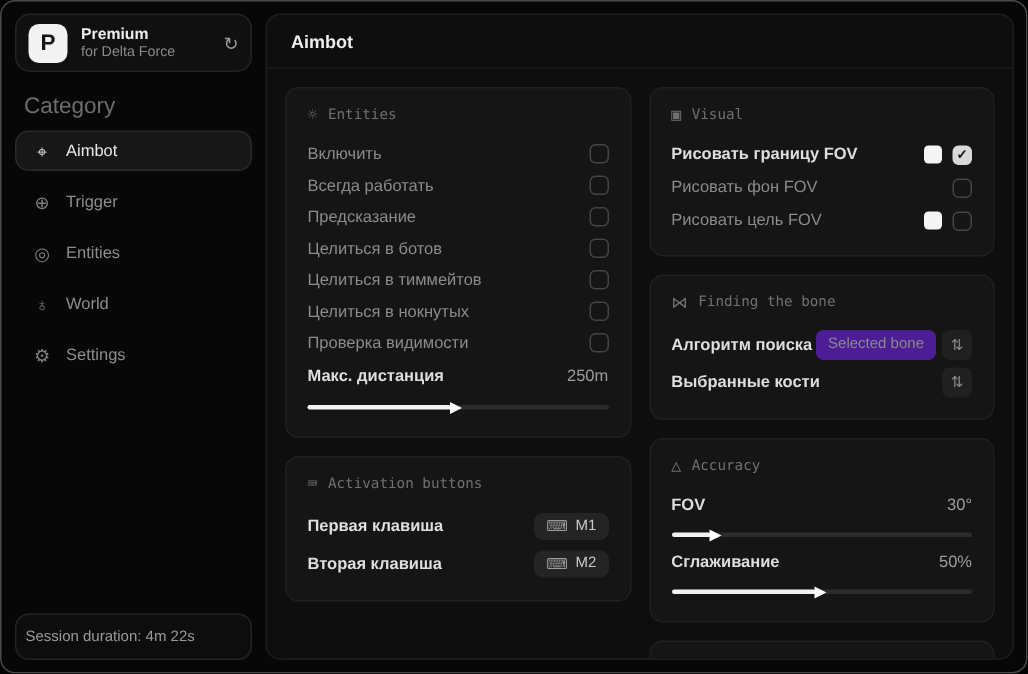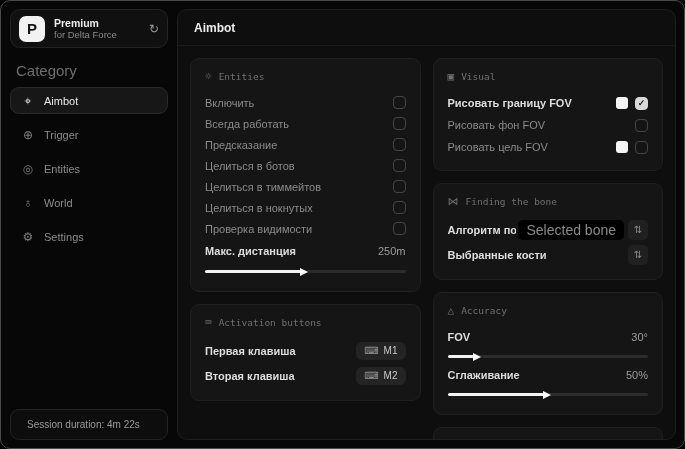--- a/index.html
+++ b/index.html
@@ -29,21 +29,21 @@
   .nav-item{
     display:flex; align-items:center; gap:9px; height:27px; padding:0 10px;
     border-radius:9px; color:#8d8d8d; font-size:11px; margin-bottom:7px;
     border:1px solid transparent; cursor:pointer;
   }
   .nav-item.active{ background:#171717; border-color:#2a2a2a; color:#e8e8e8; }
   .nav-icon{ font-size:12px; width:14px; text-align:center; opacity:.9; }
   .spacer{ flex:1; }
   .session-card{
     border:1px solid #242424; border-radius:9px; background:#0d0d0d;
-    padding:9px 16px; color:#9a9a9a; font-size:10px;
+    padding:9px 6px; color:#9a9a9a; font-size:10px;
   }
   
   .main{
     flex:1; margin:8px 8px 8px 0; background:#0e0e0e;
     border:1px solid #1e1e1e; border-radius:10px; overflow:hidden;
     display:flex; flex-direction:column;
   }
   .main-header{
     padding:11px 16px 10px 16px; border-bottom:1px solid #1a1a1a;
     color:#ededed; font-size:12px; font-weight:bold;
@@ -81,22 +81,22 @@
   }
   
   .key-btn{
     display:inline-flex; align-items:center; gap:5px; background:#242424;
     border-radius:6px; padding:2px 8px; height:18px; color:#c9c9c9; font-size:10px; cursor:pointer;
   }
   .key-btn .k-icon{ font-size:10px; color:#9a9a9a; }
   
   .dd-group{ display:flex; align-items:center; gap:4px; flex:0 0 auto; }
   .dd{
-    background:#000000; border-radius:5px; height:20px; display:flex; align-items:center;
-    padding:0 8px; color:#8a8a8a; font-size:14px; white-space:nowrap; cursor:pointer;
+    background:#4c1d95; border-radius:5px; height:20px; display:flex; align-items:center;
+    padding:0 8px; color:#8a8a8a; font-size:10px; white-space:nowrap; cursor:pointer;
   }
   .dd-arrows{
     background:#202020; border-radius:5px; width:20px; height:20px; color:#8a8a8a;
     display:flex; align-items:center; justify-content:center; font-size:10px; cursor:pointer;
   }
   .row-bone{ height:25px; }
   .row-bone .lbl{ flex:1; white-space:nowrap; overflow:hidden; margin-right:2px; }
   .row-v{ height:22px; }
 </style>
 </head>

